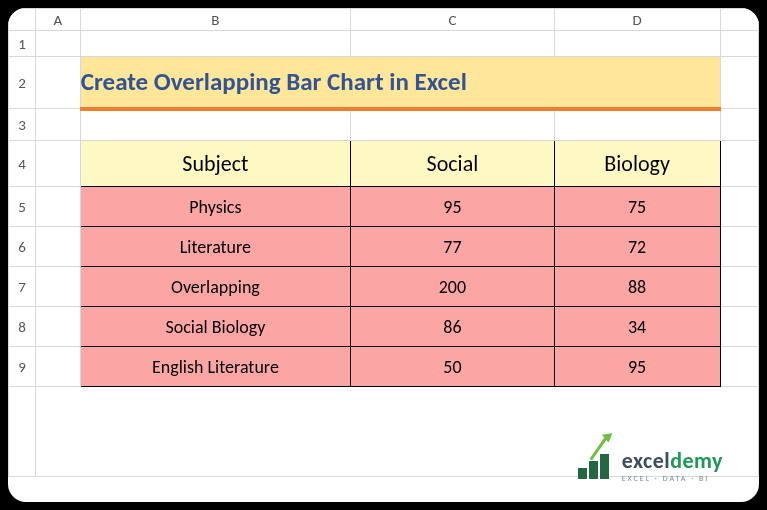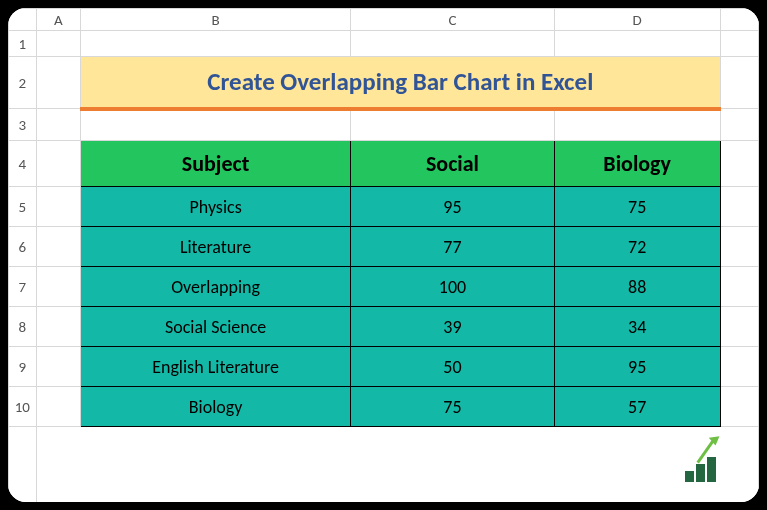--- a/index.html
+++ b/index.html
@@ -57,42 +57,41 @@
   .cD { width: 170px; }
   .cE { width: 40px; }
   .r1 { height: 26px; }
   .r2 { height: 52px; }
   .r3 { height: 32px; }
   .rH { height: 46px; }
   .rD { height: 40px; }
   .rL { height: 90px; }
   .grid td.blank { background: #fff; }
   .title-cell {
-    text-align: center;
     color: #305496;
     font-size: 25px;
     font-weight: 700;
     background: #ffe699;
     border-bottom: 4px solid #ed7d31 !important;
     padding-bottom: 1px;
   }
   .thcell {
-    background: #22c55e;
+    background: #fef9c3;
     text-align: center;
     color: #000;
     font-size: 22px;
-    font-weight: 700;
+    font-weight: 400;
     border: 1.5px solid #000 !important;
   }
   .dcell {
     text-align: center;
     color: #000;
     font-size: 18px;
     font-weight: 400;
-    background: #14b8a6;
+    background: #fca5a5;
     border: 1.5px solid #000 !important;
   }
   .logo {
     position: absolute;
     right: 36px;
     bottom: 20px;
     display: flex;
     align-items: center;
     gap: 6px;
   }
@@ -189,46 +188,38 @@
       <td class="blank"></td>
       <td class="dcell">Literature</td>
       <td class="dcell">77</td>
       <td class="dcell">72</td>
       <td class="blank"></td>
     </tr>
     <tr class="rD">
       <th class="rowhead">7</th>
       <td class="blank"></td>
       <td class="dcell">Overlapping</td>
-      <td class="dcell">100</td>
+      <td class="dcell">200</td>
       <td class="dcell">88</td>
       <td class="blank"></td>
     </tr>
     <tr class="rD">
       <th class="rowhead">8</th>
       <td class="blank"></td>
-      <td class="dcell">Social Science</td>
-      <td class="dcell">39</td>
+      <td class="dcell">Social Biology</td>
+      <td class="dcell">86</td>
       <td class="dcell">34</td>
       <td class="blank"></td>
     </tr>
     <tr class="rD">
       <th class="rowhead">9</th>
       <td class="blank"></td>
       <td class="dcell">English Literature</td>
       <td class="dcell">50</td>
       <td class="dcell">95</td>
-      <td class="blank"></td>
-    </tr>
-    <tr class="rD">
-      <th class="rowhead">10</th>
-      <td class="blank"></td>
-      <td class="dcell">Biology</td>
-      <td class="dcell">75</td>
-      <td class="dcell">57</td>
       <td class="blank"></td>
     </tr>
     <tr class="rL">
       <th class="rowhead"></th>
       <td class="blank" colspan="5"></td>
     </tr>
   </tbody>
     </table>
 
   <div class="logo">
@@ -236,14 +227,18 @@
       <div class="logo-bar lb1"></div>
       <div class="logo-bar lb2"></div>
       <div class="logo-bar lb3"></div>
       <div class="logo-arrow">
         <svg width="38" height="22" viewBox="0 0 38 22">
           <path d="M2 18 L28 6" stroke="#6fbf44" stroke-width="3" fill="none"></path>
           <path d="M24 2 L34 6 L26 12 Z" fill="#6fbf44"></path>
         </svg>
       </div>
     </div>
+    <div class="logo-txt">
+      <div class="logo-main"><span>excel</span><span class="accent">demy</span></div>
+      <div class="logo-sub">EXCEL · DATA · BI</div>
+    </div>
   </div>
 </div>
 
 </body></html>

